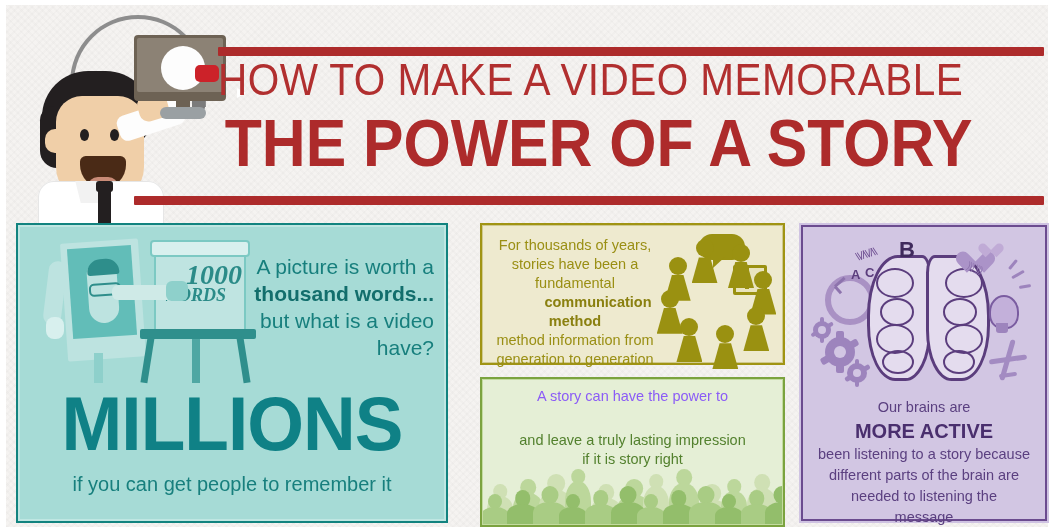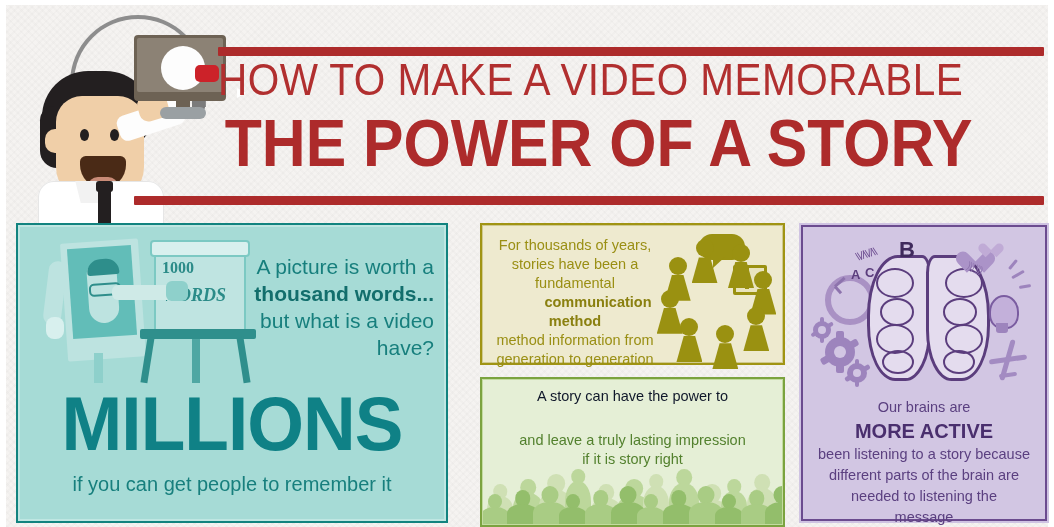--- a/index.html
+++ b/index.html
@@ -116,21 +116,21 @@
   #face-mini{left:48px;top:28px;width:30px;height:62px;background:#bde3e0;border-radius:14px 14px 16px 16px;transform:rotate(-4deg);}
   #face-hair{left:47px;top:26px;width:32px;height:16px;background:#2e8e8b;border-radius:14px 14px 3px 3px;transform:rotate(-4deg);}
   #glasses{left:49px;top:50px;width:28px;height:9px;border:2px solid #2e8e8b;border-radius:5px;transform:rotate(-4deg);}
   #frame-stem{left:54px;top:120px;width:9px;height:30px;background:#8ed0cb;}
   #left-arm{left:6px;top:28px;width:18px;height:64px;background:#bde3e0;border-radius:10px;transform:rotate(7deg);}
   #left-hand{left:6px;top:84px;width:18px;height:22px;background:#d8f0ee;border-radius:8px;}
   #point-arm{left:72px;top:52px;width:62px;height:15px;background:#cfeae7;border-radius:6px;}
   #point-hand{left:126px;top:48px;width:22px;height:20px;background:#8ed0cb;border-radius:6px;}
   #board{left:114px;top:18px;width:88px;height:78px;background:#bfe4e1;border:2px solid #7cc9c3;}
   #board-roll{left:110px;top:7px;width:96px;height:13px;background:#d8f0ee;border:2px solid #7cc9c3;border-radius:4px;}
-  #board-txt1{left:122px;top:26px;width:80px;color:#2b8b88;font-size:16px;font-weight:bold;font-family:"Liberation Serif",serif;}
+  #board-txt1{left:122px;top:26px;width:80px;color:#2b8b88;font-size:28px;font-weight:bold;font-style:italic;font-family:"Liberation Serif",serif;text-align:right;}
   #board-txt2{left:122px;top:52px;width:80px;color:#2b8b88;font-size:18px;font-weight:bold;font-style:italic;font-family:"Liberation Serif",serif;}
   #tray{left:100px;top:96px;width:116px;height:10px;background:#2f8f8c;border-radius:2px;}
   #leg-l{left:104px;top:104px;width:7px;height:46px;background:#2f8f8c;transform:rotate(9deg);}
   #leg-r{left:200px;top:104px;width:7px;height:46px;background:#2f8f8c;transform:rotate(-9deg);}
   #leg-c{left:152px;top:20px;width:8px;height:130px;background:#4fa7a3;}
 
   
   #panel-olive{left:474px;top:218px;width:305px;height:142px;
     background:#edead0;border:2px solid #a09414;padding:4px;}
   #panel-olive .panel-inner{border:1px solid #cfc98f;background:#eeeacf;}
@@ -145,21 +145,21 @@
   .pbody{background:#9a9111;}
   #bubble{position:absolute;left:44px;top:2px;width:46px;height:26px;background:#9a9111;border-radius:13px;}
   #bubble-tail{position:absolute;left:58px;top:24px;width:0;height:0;border-top:12px solid #9a9111;border-right:13px solid transparent;}
   #book{position:absolute;left:78px;top:33px;width:28px;height:24px;background:#e9e4bd;border:3px solid #9a9111;border-radius:2px;}
   #book-spine{position:absolute;left:90px;top:33px;width:4px;height:24px;background:#9a9111;}
 
   
   #panel-green{left:474px;top:372px;width:305px;height:150px;
     background:#e3eed2;border:2px solid #7ba33f;padding:4px;}
   #panel-green .panel-inner{border:1px solid #c3dba0;background:#e5efd6;overflow:hidden;}
-  #green-l1{position:absolute;left:0;right:0;top:8px;text-align:center;color:#0f172a;font-size:14.5px;}
+  #green-l1{position:absolute;left:0;right:0;top:8px;text-align:center;color:#8b5cf6;font-size:14.5px;}
   #green-l2{position:absolute;left:0;right:0;top:26px;text-align:center;color:#4a8212;font-size:21px;font-weight:bold;letter-spacing:-.2px;}
   #green-l3{position:absolute;left:0;right:0;top:52px;text-align:center;color:#53812e;font-size:14.5px;}
   #green-l4{position:absolute;left:0;right:0;top:71px;text-align:center;color:#53812e;font-size:14.5px;}
   #crowd{position:absolute;left:0;right:0;bottom:0;height:62px;}
   .cp{position:absolute;bottom:0;}
   .cp .h{position:absolute;left:50%;transform:translateX(-50%);border-radius:50%;}
   .cp .b{position:absolute;left:0;bottom:0;width:100%;border-radius:48% 48% 0 0;}
 
   
   #panel-purple{left:793px;top:218px;width:250px;height:300px;

